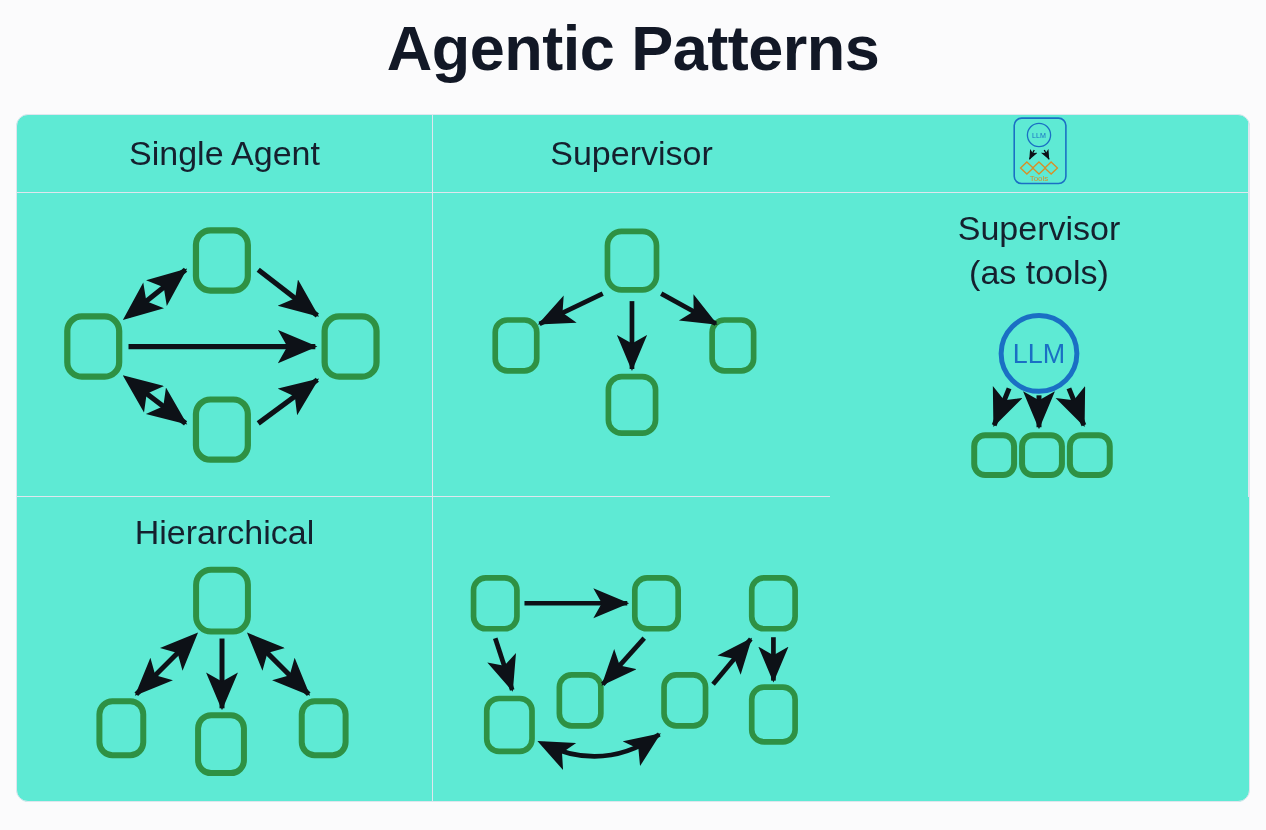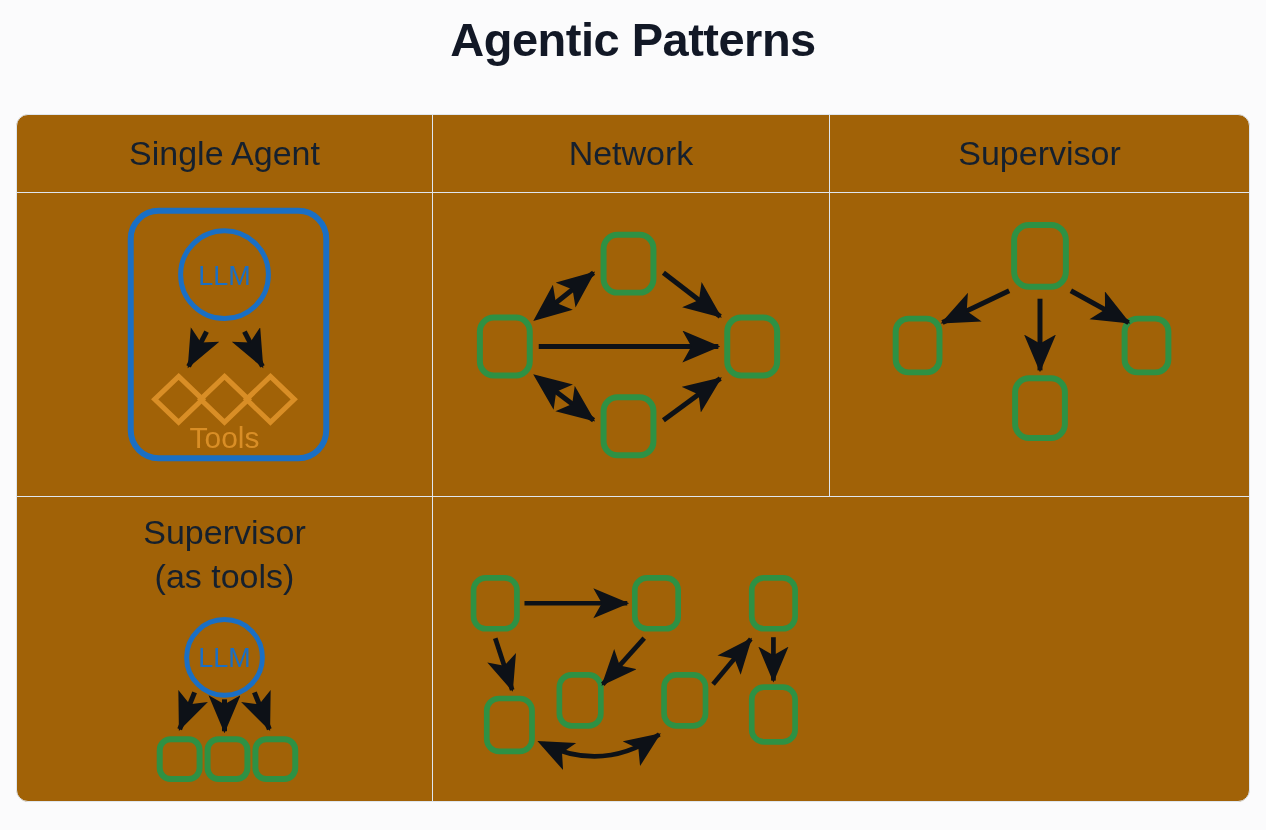--- a/index.html
+++ b/index.html
@@ -15,36 +15,36 @@
     color: #111827;
     overflow: hidden;
     position: relative;
   }
   #page-title {
     position: absolute;
     left: 0;
     top: 14px;
     width: 1266px;
     text-align: center;
-    font-size: 47px;
+    font-size: 63px;
     font-weight: bold;
     letter-spacing: -0.5px;
     color: #121826;
     line-height: 1.1;
   }
   #pattern-table {
     position: absolute;
     left: 16px;
     top: 114px;
     width: 1234px;
     height: 688px;
     box-sizing: border-box;
     border: 1px solid #dfe6ee;
     border-radius: 12px;
-    background: #a16207;
+    background: #5eead4;
     display: grid;
     grid-template-columns: 416px 397px 1fr;
     grid-template-rows: 78px 1fr 1fr;
     overflow: hidden;
   }
   .hdr-cell {
     display: flex;
     align-items: center;
     justify-content: center;
     font-size: 34px;
@@ -86,23 +86,20 @@
 </style>
 </head>
 <body>
 
 <div id="page-title">Agentic Patterns</div>
 
 <div id="pattern-table">
 
   <div class="hdr-cell vsep">
     <span>Single Agent</span>
-  </div>
-  <div class="hdr-cell vsep">
-    <span>Network</span>
   </div>
   <div class="hdr-cell">
     <span>Supervisor</span>
   </div>
 
   <div class="body-cell vsep rowsep">
     <svg class="diagram" viewBox="0 0 416 292">
       <defs>
         <marker id="ah-sa" markerWidth="9" markerHeight="9" refX="7.2" refY="3.2" orient="auto">
           <path d="M0,0 L7.6,3.2 L0,6.4 L1.8,3.2 Z" fill="#0d1117"></path>
@@ -172,20 +169,40 @@
       <text class="llm-text" x="208" y="171" text-anchor="middle">LLM</text>
       <line x1="178" y1="196" x2="163" y2="233" stroke="#0d1117" stroke-width="5" marker-end="url(#ah-st)"></line>
       <line x1="208" y1="203" x2="208" y2="235" stroke="#0d1117" stroke-width="5" marker-end="url(#ah-st)"></line>
       <line x1="238" y1="196" x2="253" y2="233" stroke="#0d1117" stroke-width="5" marker-end="url(#ah-st)"></line>
       <rect x="143" y="243" width="40" height="40" rx="11" ry="11" fill="none" stroke="#2e9144" stroke-width="6"></rect>
       <rect x="191" y="243" width="40" height="40" rx="11" ry="11" fill="none" stroke="#2e9144" stroke-width="6"></rect>
       <rect x="239" y="243" width="40" height="40" rx="11" ry="11" fill="none" stroke="#2e9144" stroke-width="6"></rect>
     </svg>
   </div>
 
+  <div class="body-cell vsep">
+    <div class="cell-title">Hierarchical</div>
+    <svg class="diagram" viewBox="0 0 397 305">
+      <defs>
+        <marker id="ah-hi" markerWidth="9" markerHeight="9" refX="7.2" refY="3.2" orient="auto">
+          <path d="M0,0 L7.6,3.2 L0,6.4 L1.8,3.2 Z" fill="#0d1117"></path>
+        </marker>
+        <marker id="ahs-hi" markerWidth="9" markerHeight="9" refX="1.4" refY="3.2" orient="auto">
+          <path d="M7.6,0 L0,3.2 L7.6,6.4 L5.8,3.2 Z" fill="#0d1117"></path>
+        </marker>
+      </defs>
+      <rect x="170" y="73" width="52" height="62" rx="15" ry="15" fill="none" stroke="#2e9144" stroke-width="6"></rect>
+      <rect x="73" y="205" width="44" height="54" rx="13" ry="13" fill="none" stroke="#2e9144" stroke-width="6"></rect>
+      <rect x="172" y="219" width="46" height="58" rx="13" ry="13" fill="none" stroke="#2e9144" stroke-width="6"></rect>
+      <rect x="276" y="205" width="44" height="54" rx="13" ry="13" fill="none" stroke="#2e9144" stroke-width="6"></rect>
+      <line x1="167" y1="141" x2="110" y2="198" stroke="#0d1117" stroke-width="5" marker-end="url(#ah-hi)" marker-start="url(#ahs-hi)"></line>
+      <line x1="196" y1="142" x2="196" y2="212" stroke="#0d1117" stroke-width="5" marker-end="url(#ah-hi)"></line>
+      <line x1="226" y1="141" x2="283" y2="198" stroke="#0d1117" stroke-width="5" marker-end="url(#ah-hi)" marker-start="url(#ahs-hi)"></line>
+    </svg>
+  </div>
 
   <div class="body-cell">
     <svg class="diagram" viewBox="0 0 421 305">
       <defs>
         <marker id="ah-cu" markerWidth="9" markerHeight="9" refX="7.2" refY="3.2" orient="auto">
           <path d="M0,0 L7.6,3.2 L0,6.4 L1.8,3.2 Z" fill="#0d1117"></path>
         </marker>
         <marker id="ahs-cu" markerWidth="9" markerHeight="9" refX="1.4" refY="3.2" orient="auto">
           <path d="M7.6,0 L0,3.2 L7.6,6.4 L5.8,3.2 Z" fill="#0d1117"></path>
         </marker>

